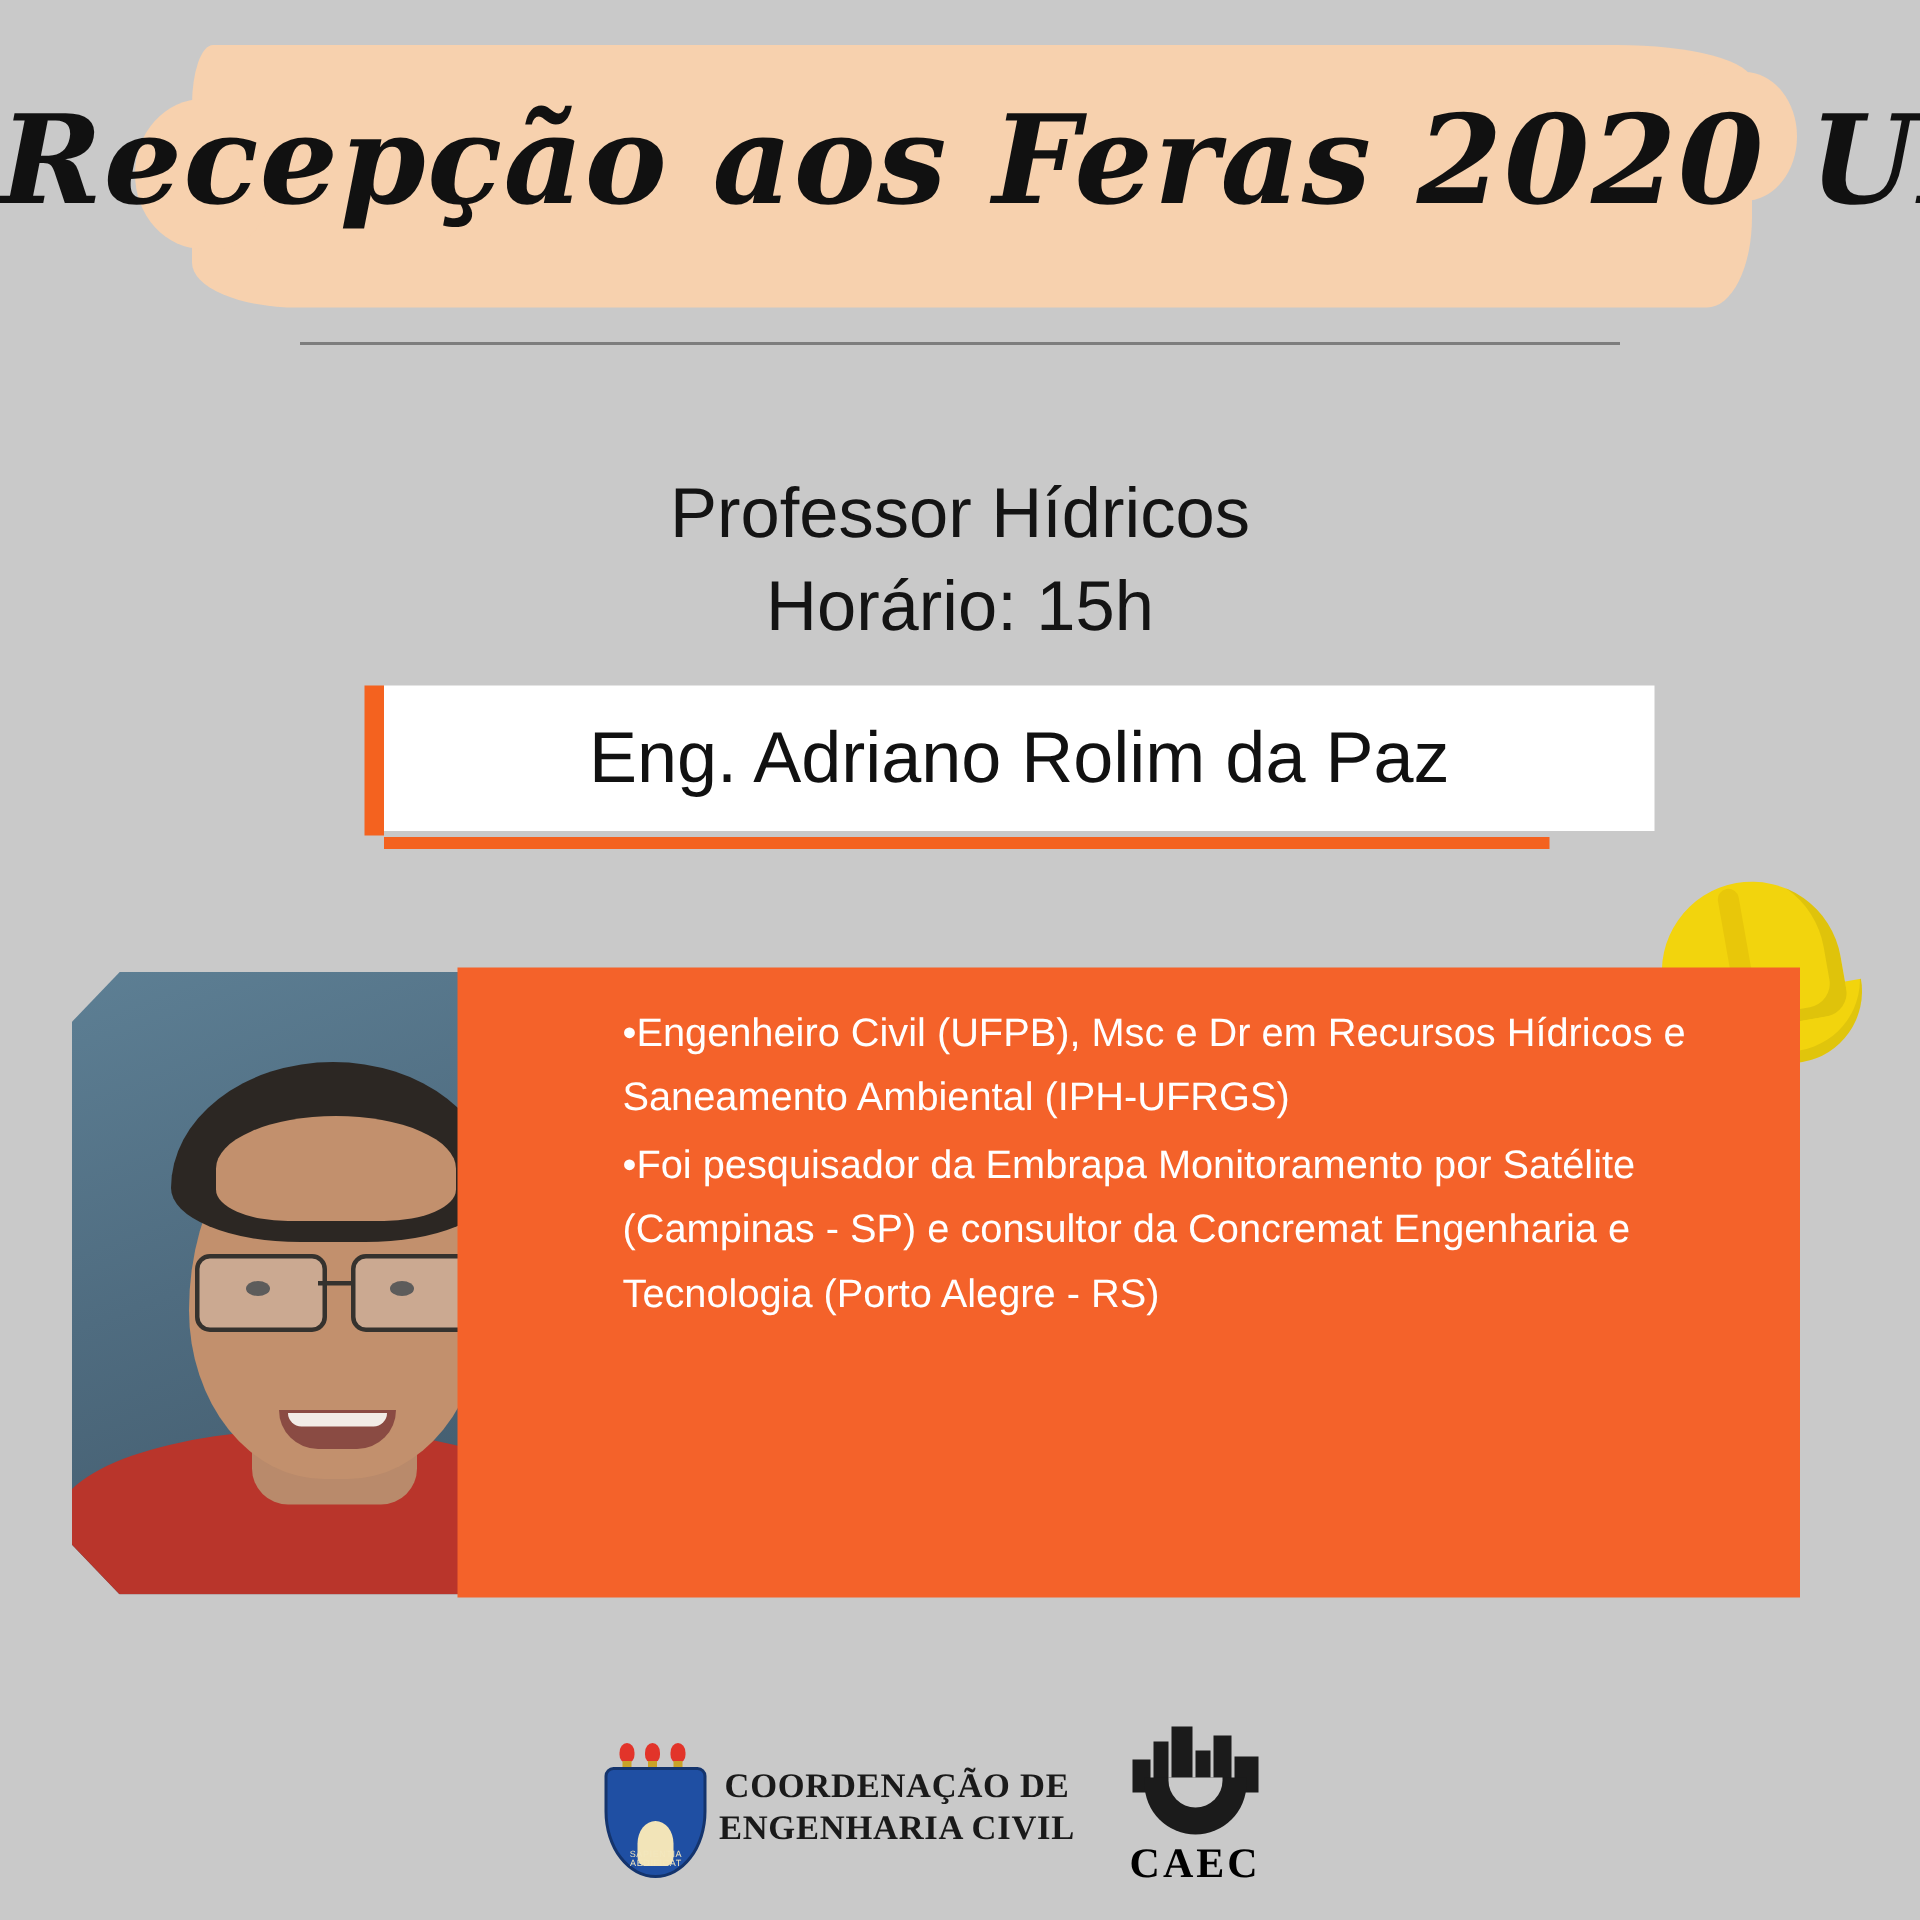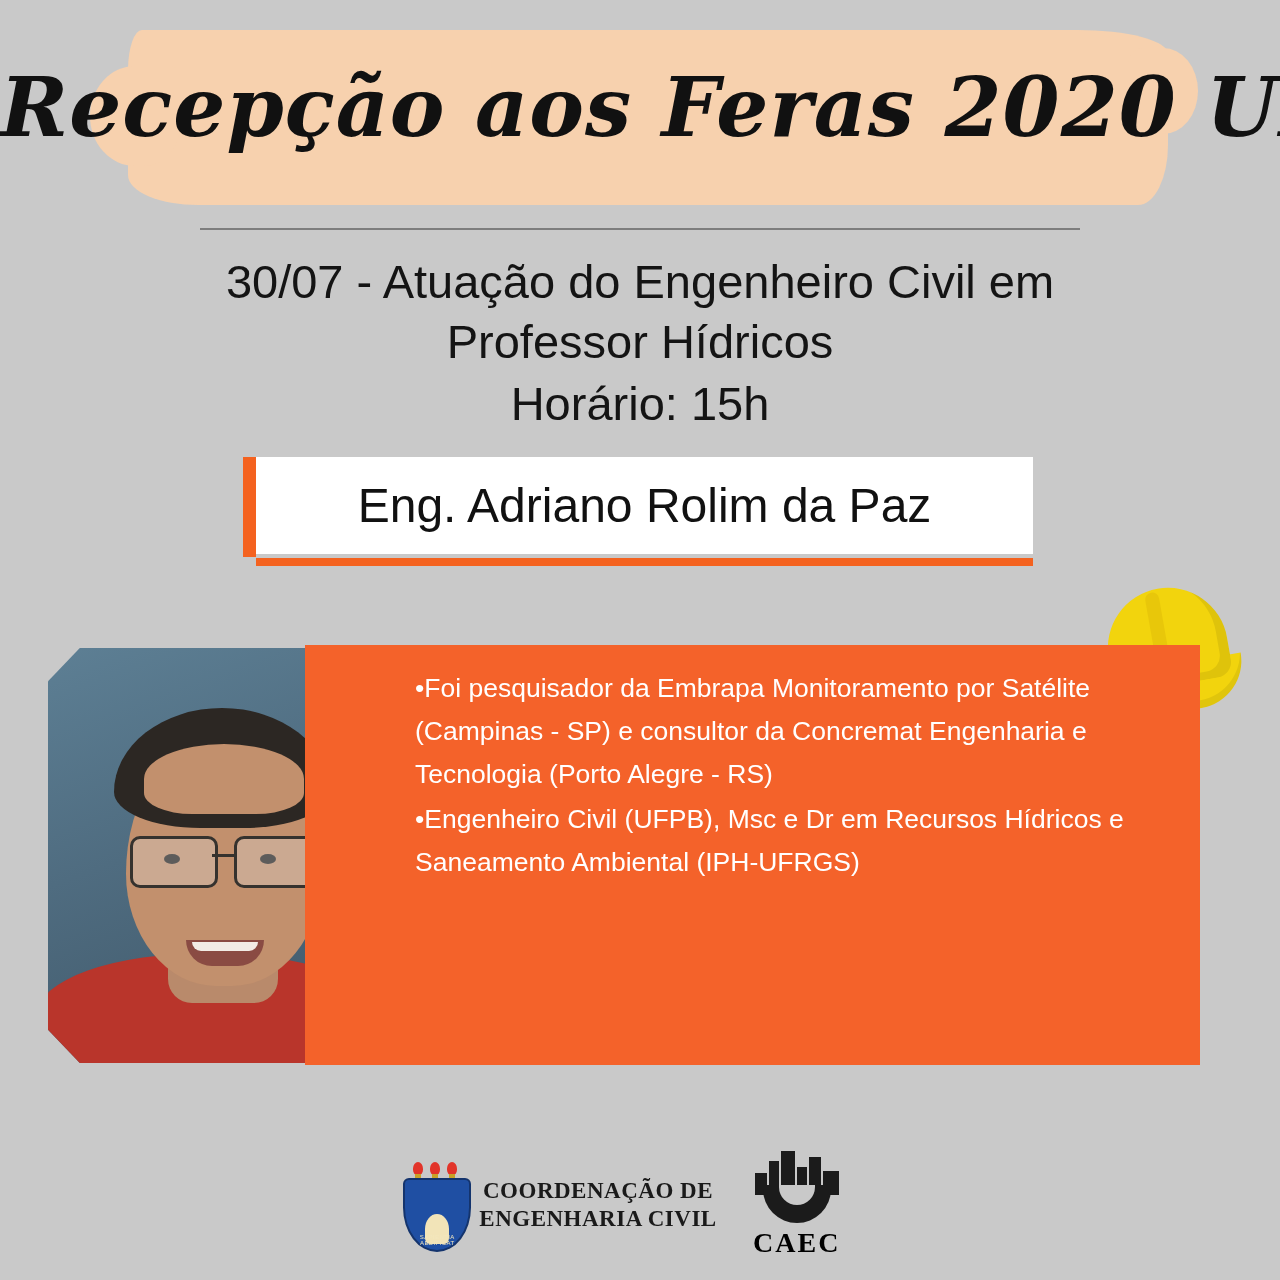--- a/index.html
+++ b/index.html
@@ -92,21 +92,21 @@
   .event-info .line-time {
     display: block;
     margin-top: 2px;
   }
 
   
   .speaker-wrap {
     position: absolute;
     left: 243px;
     top: 457px;
-    width: 790px;
+    width: 860px;
     height: 100px;
   }
   .speaker-accent-left {
     position: absolute;
     left: 0;
     top: 0;
     width: 13px;
     height: 100px;
     background: #f4621f;
   }
@@ -471,21 +471,21 @@
 <body>
 
 <div class="poster">
 
   <div class="title-brush"></div>
   <div class="title-text">Recepção aos Feras 2020 UFPB</div>
 
   <div class="divider"></div>
 
   <div class="event-info">
-    <span>30/07 - Atuação do Engenheiro Civil em</span><br>
+    <br>
     <span>Professor Hídricos</span>
     <span class="line-time">Horário: 15h</span>
   </div>
 
   <div class="speaker-wrap">
     <div class="speaker-accent-left"></div>
     <div class="speaker-box">
       <span class="speaker-name">Eng. Adriano Rolim da Paz</span>
     </div>
     <div class="speaker-accent-bottom"></div>
@@ -509,22 +509,22 @@
     <div class="ph-glasses">
       <div class="ph-lens l"></div>
       <div class="ph-lens r"></div>
       <div class="ph-bridge"></div>
     </div>
     <div class="ph-mouth"></div>
   </div>
 
   <div class="bio-box">
     <ul class="bio-list">
+      <li>Engenheiro Civil (UFPB), Msc e Dr em Recursos Hídricos e Saneamento Ambiental (IPH-UFRGS)</li>
       <li>Foi pesquisador da Embrapa Monitoramento por Satélite (Campinas - SP) e consultor da Concremat Engenharia e Tecnologia (Porto Alegre - RS)</li>
-      <li>Engenheiro Civil (UFPB), Msc e Dr em Recursos Hídricos e Saneamento Ambiental (IPH-UFRGS)</li>
     </ul>
   </div>
 
   <div class="footer">
 
     <div class="ufpb-logo">
       <div class="ufpb-shield">
         <div class="torch t1">
           <div class="flame"></div>
           <div class="stick"></div>

